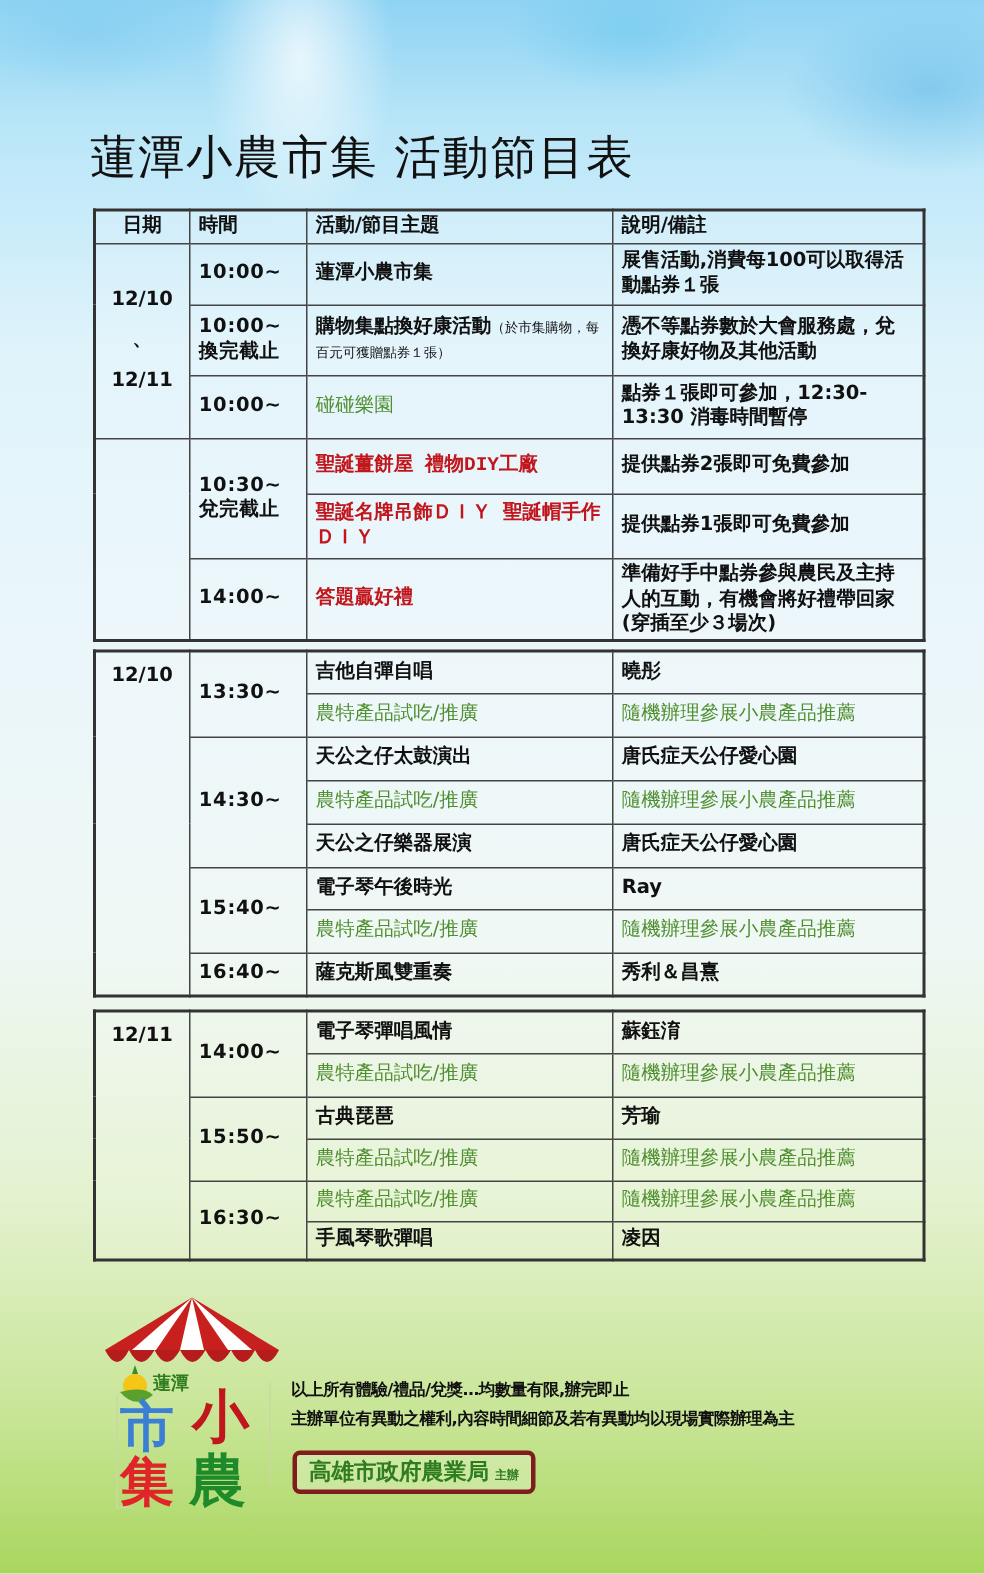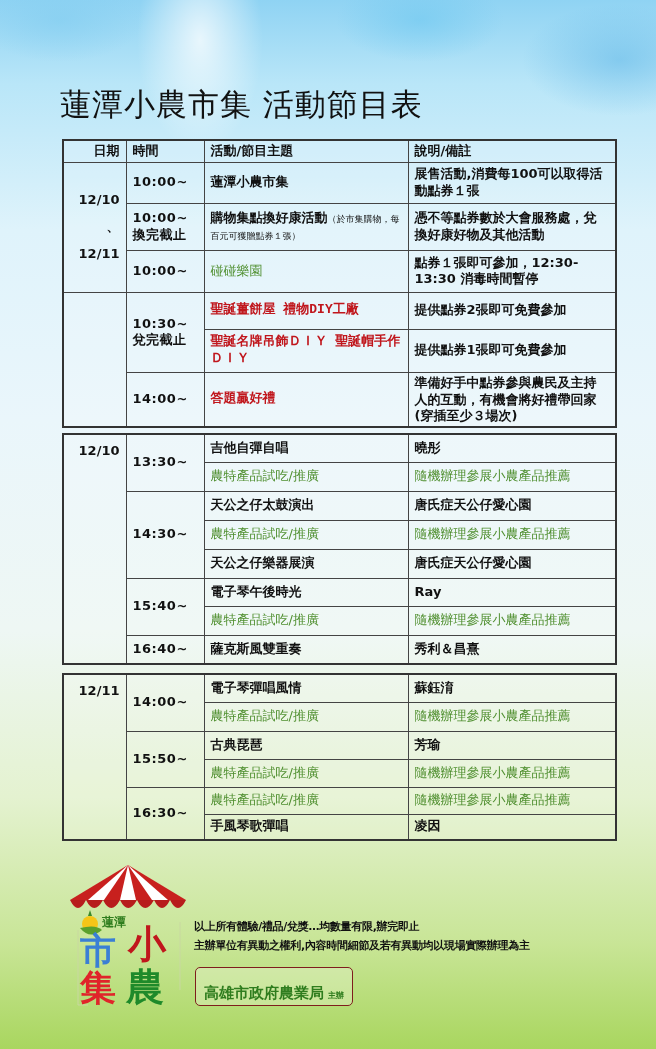--- a/index.html
+++ b/index.html
@@ -37,42 +37,42 @@
     font-weight: bold;
     padding: 2px 6px;
     vertical-align: middle;
     line-height: 1.3;
   }
   table.sched col.c1 { width: 63px; }
   table.sched col.c2 { width: 78px; }
   table.sched col.c3 { width: 204px; }
   table.sched col.c4 { width: 208px; }
   .hdr td { font-weight: bold; }
-  .date { font-size: 14px; text-align: right; }
+  .date { font-size: 14px; text-align: center; }
   .date-top { vertical-align: top !important; padding-top: 8px !important; }
   .time { font-size: 14px; letter-spacing: 0.5px; }
   .green { color: #4f8f2f; font-weight: normal !important; }
   .red { color: #c0161c; font-family: Liberation Mono, monospace; }
   .small { font-size: 9px; font-weight: normal; }
   .note-sm { font-size: 11.5px; line-height: 1.25 !important; }
   #t1 { top: 139px; }
   #t2 { top: 433px; }
   #t3 { top: 673px; }
   .logo {
     position: absolute; left: 68px; top: 860px; width: 120px; height: 150px;
   }
   .footer-text {
     position: absolute; left: 194px; top: 917px;
     font-size: 11px; font-weight: bold; line-height: 19px; color: #111;
     letter-spacing: -0.3px;
   }
   .org-box {
     position: absolute; left: 195px; top: 967px;
-    border: 1px solid #7f1d1d; border-radius: 5px;
-    padding: 16px 8px 2px 8px;
+    border: 3px solid #7f1d1d; border-radius: 5px;
+    padding: 2px 8px 2px 8px;
     background: rgba(255,255,255,0.25);
     display: flex; align-items: baseline; gap: 4px;
   }
   .org-name { color: #2f7d1e; font-size: 15px; font-weight: bold; }
   .org-host { color: #2f7d1e; font-size: 8px; font-weight: bold; }
 </style>
 </head>
 <body>
 
 <div class="sky"></div>
@@ -81,21 +81,21 @@
 
 <table class="sched" id="t1">
   <colgroup>
       <col class="c1">
       <col class="c2">
       <col class="c3">
       <col class="c4">
     </colgroup>
   <tbody>
       <tr class="hdr" style="height:21px">
-    <td style="text-align:right">日期</td>
+    <td style="text-align:center">日期</td>
     <td>時間</td>
     <td>活動/節目主題</td>
     <td>說明/備註</td>
   </tr>
   <tr style="height:41px">
     <td rowspan="3" class="date">
       <div style="margin-bottom:10px">12/10</div>
       <div style="margin-bottom:10px">、</div>
       <div>12/11</div>
     </td>

